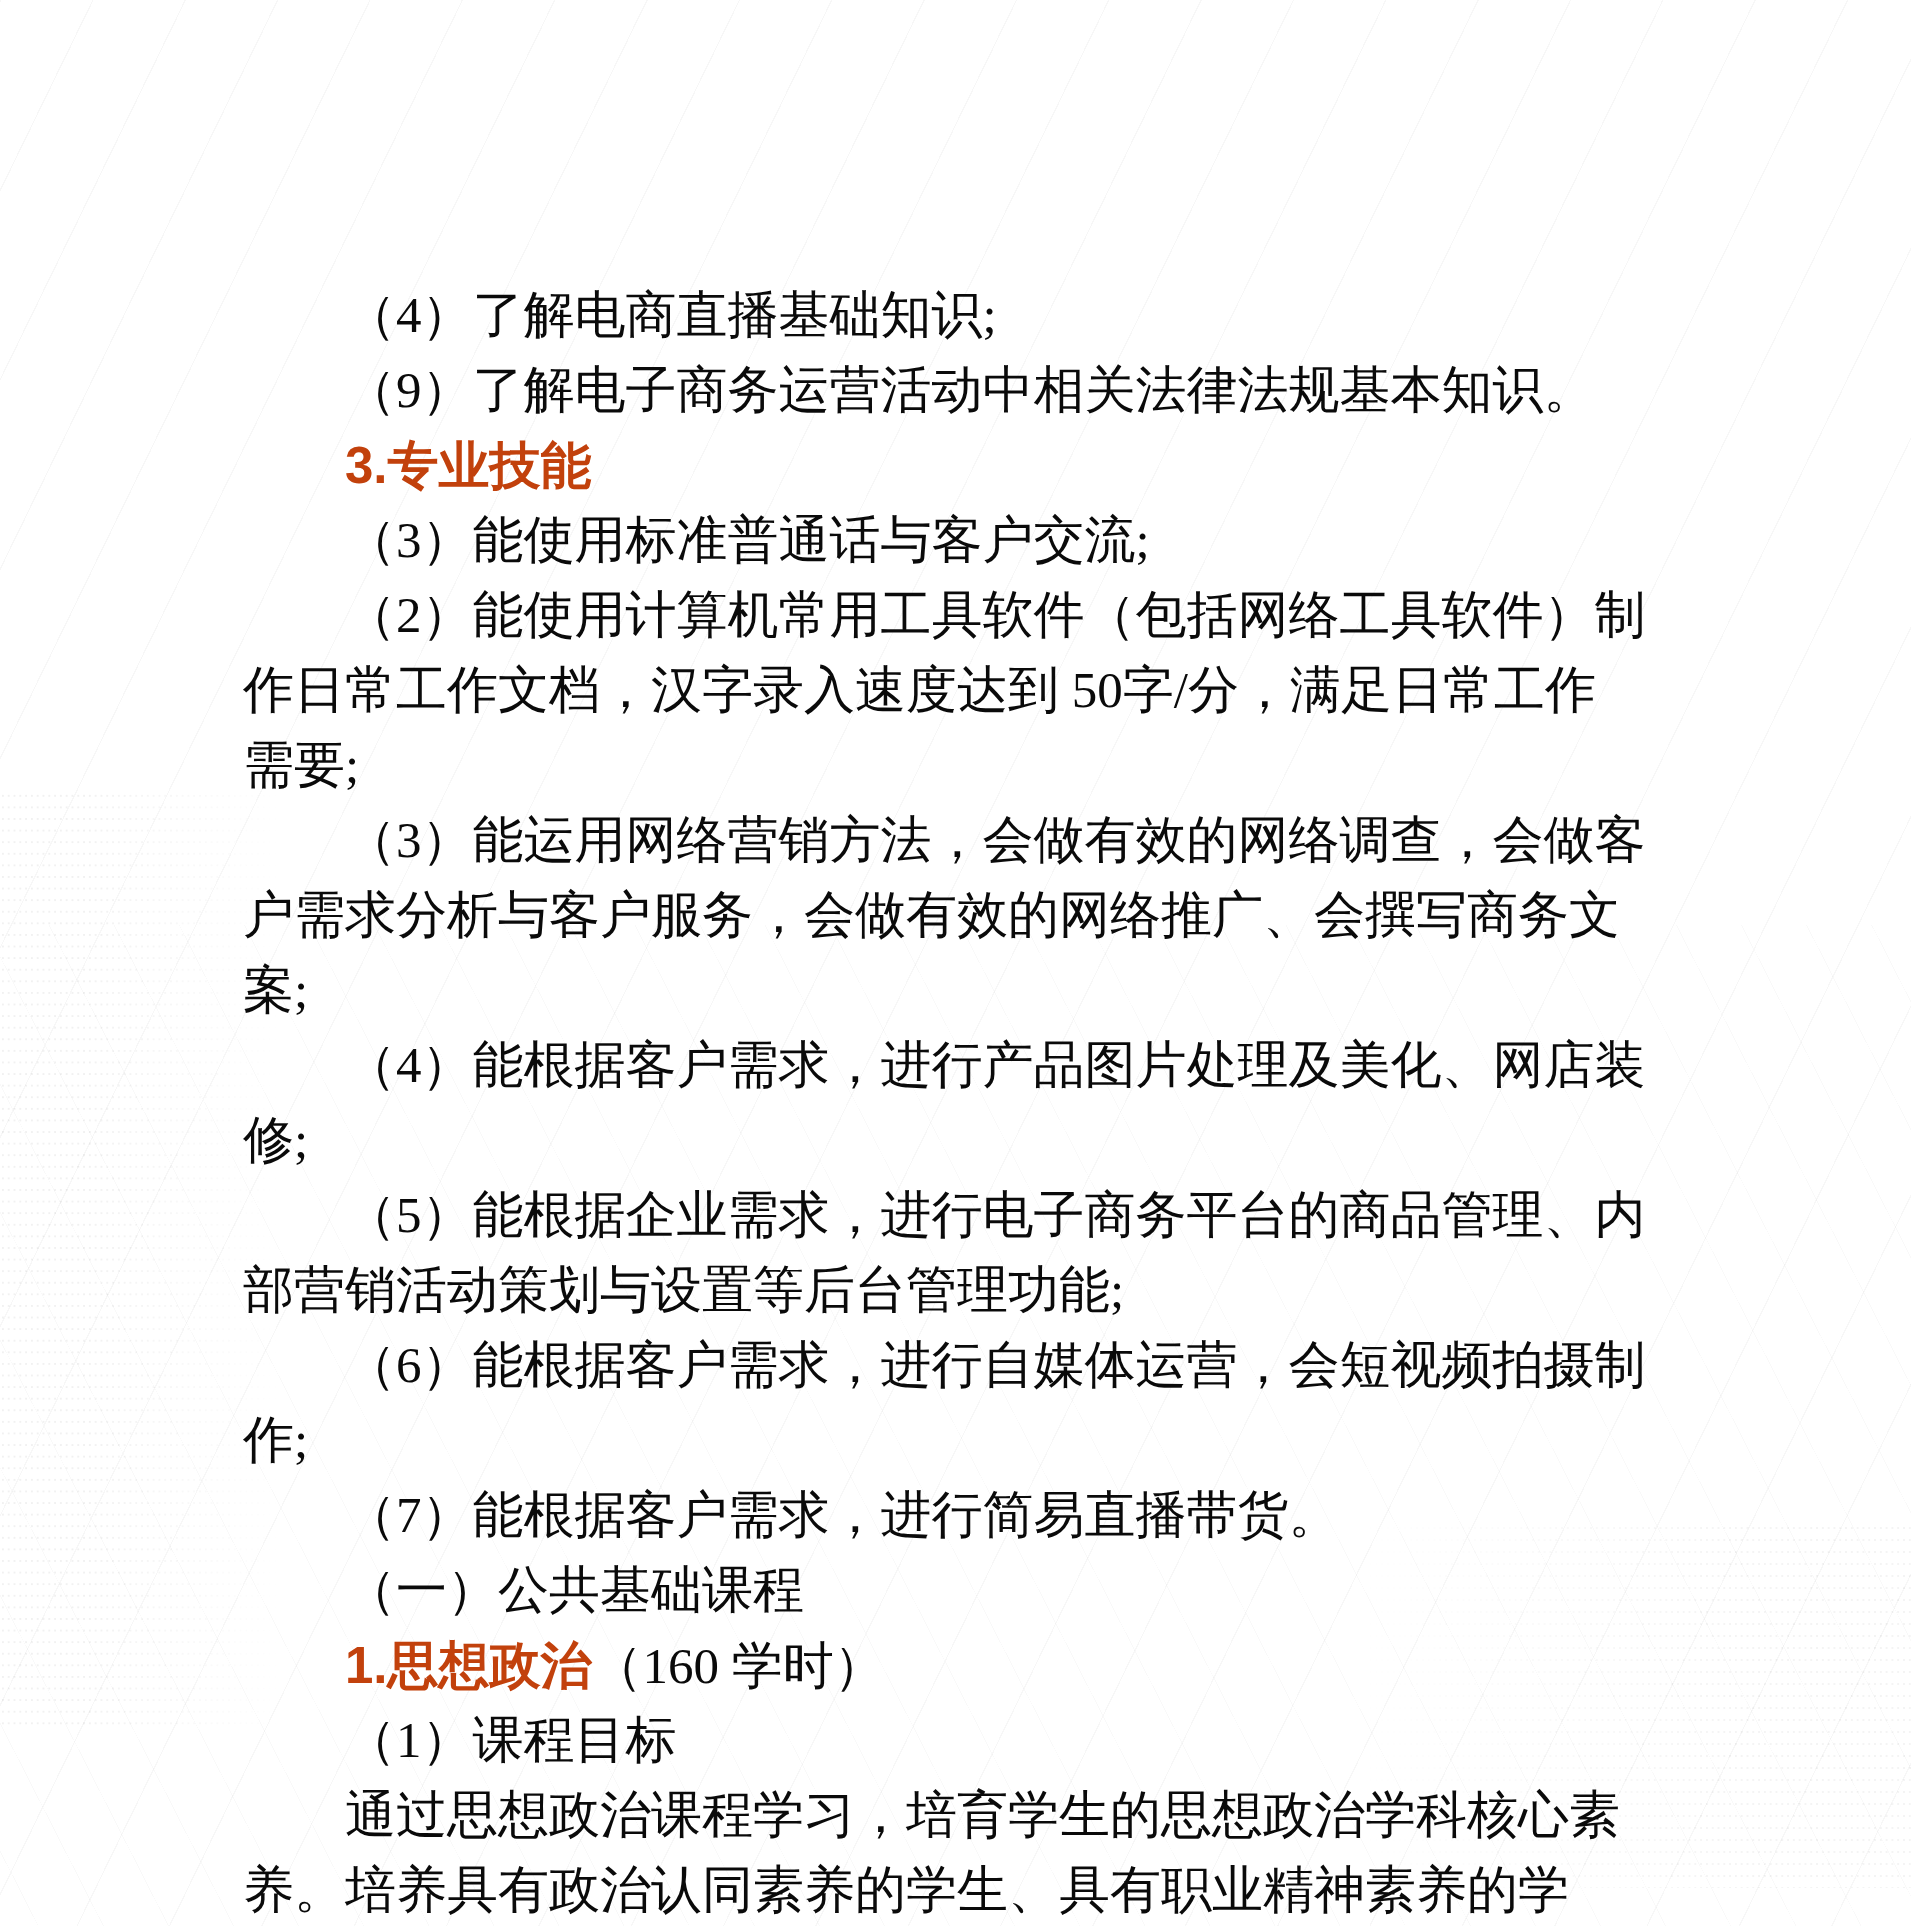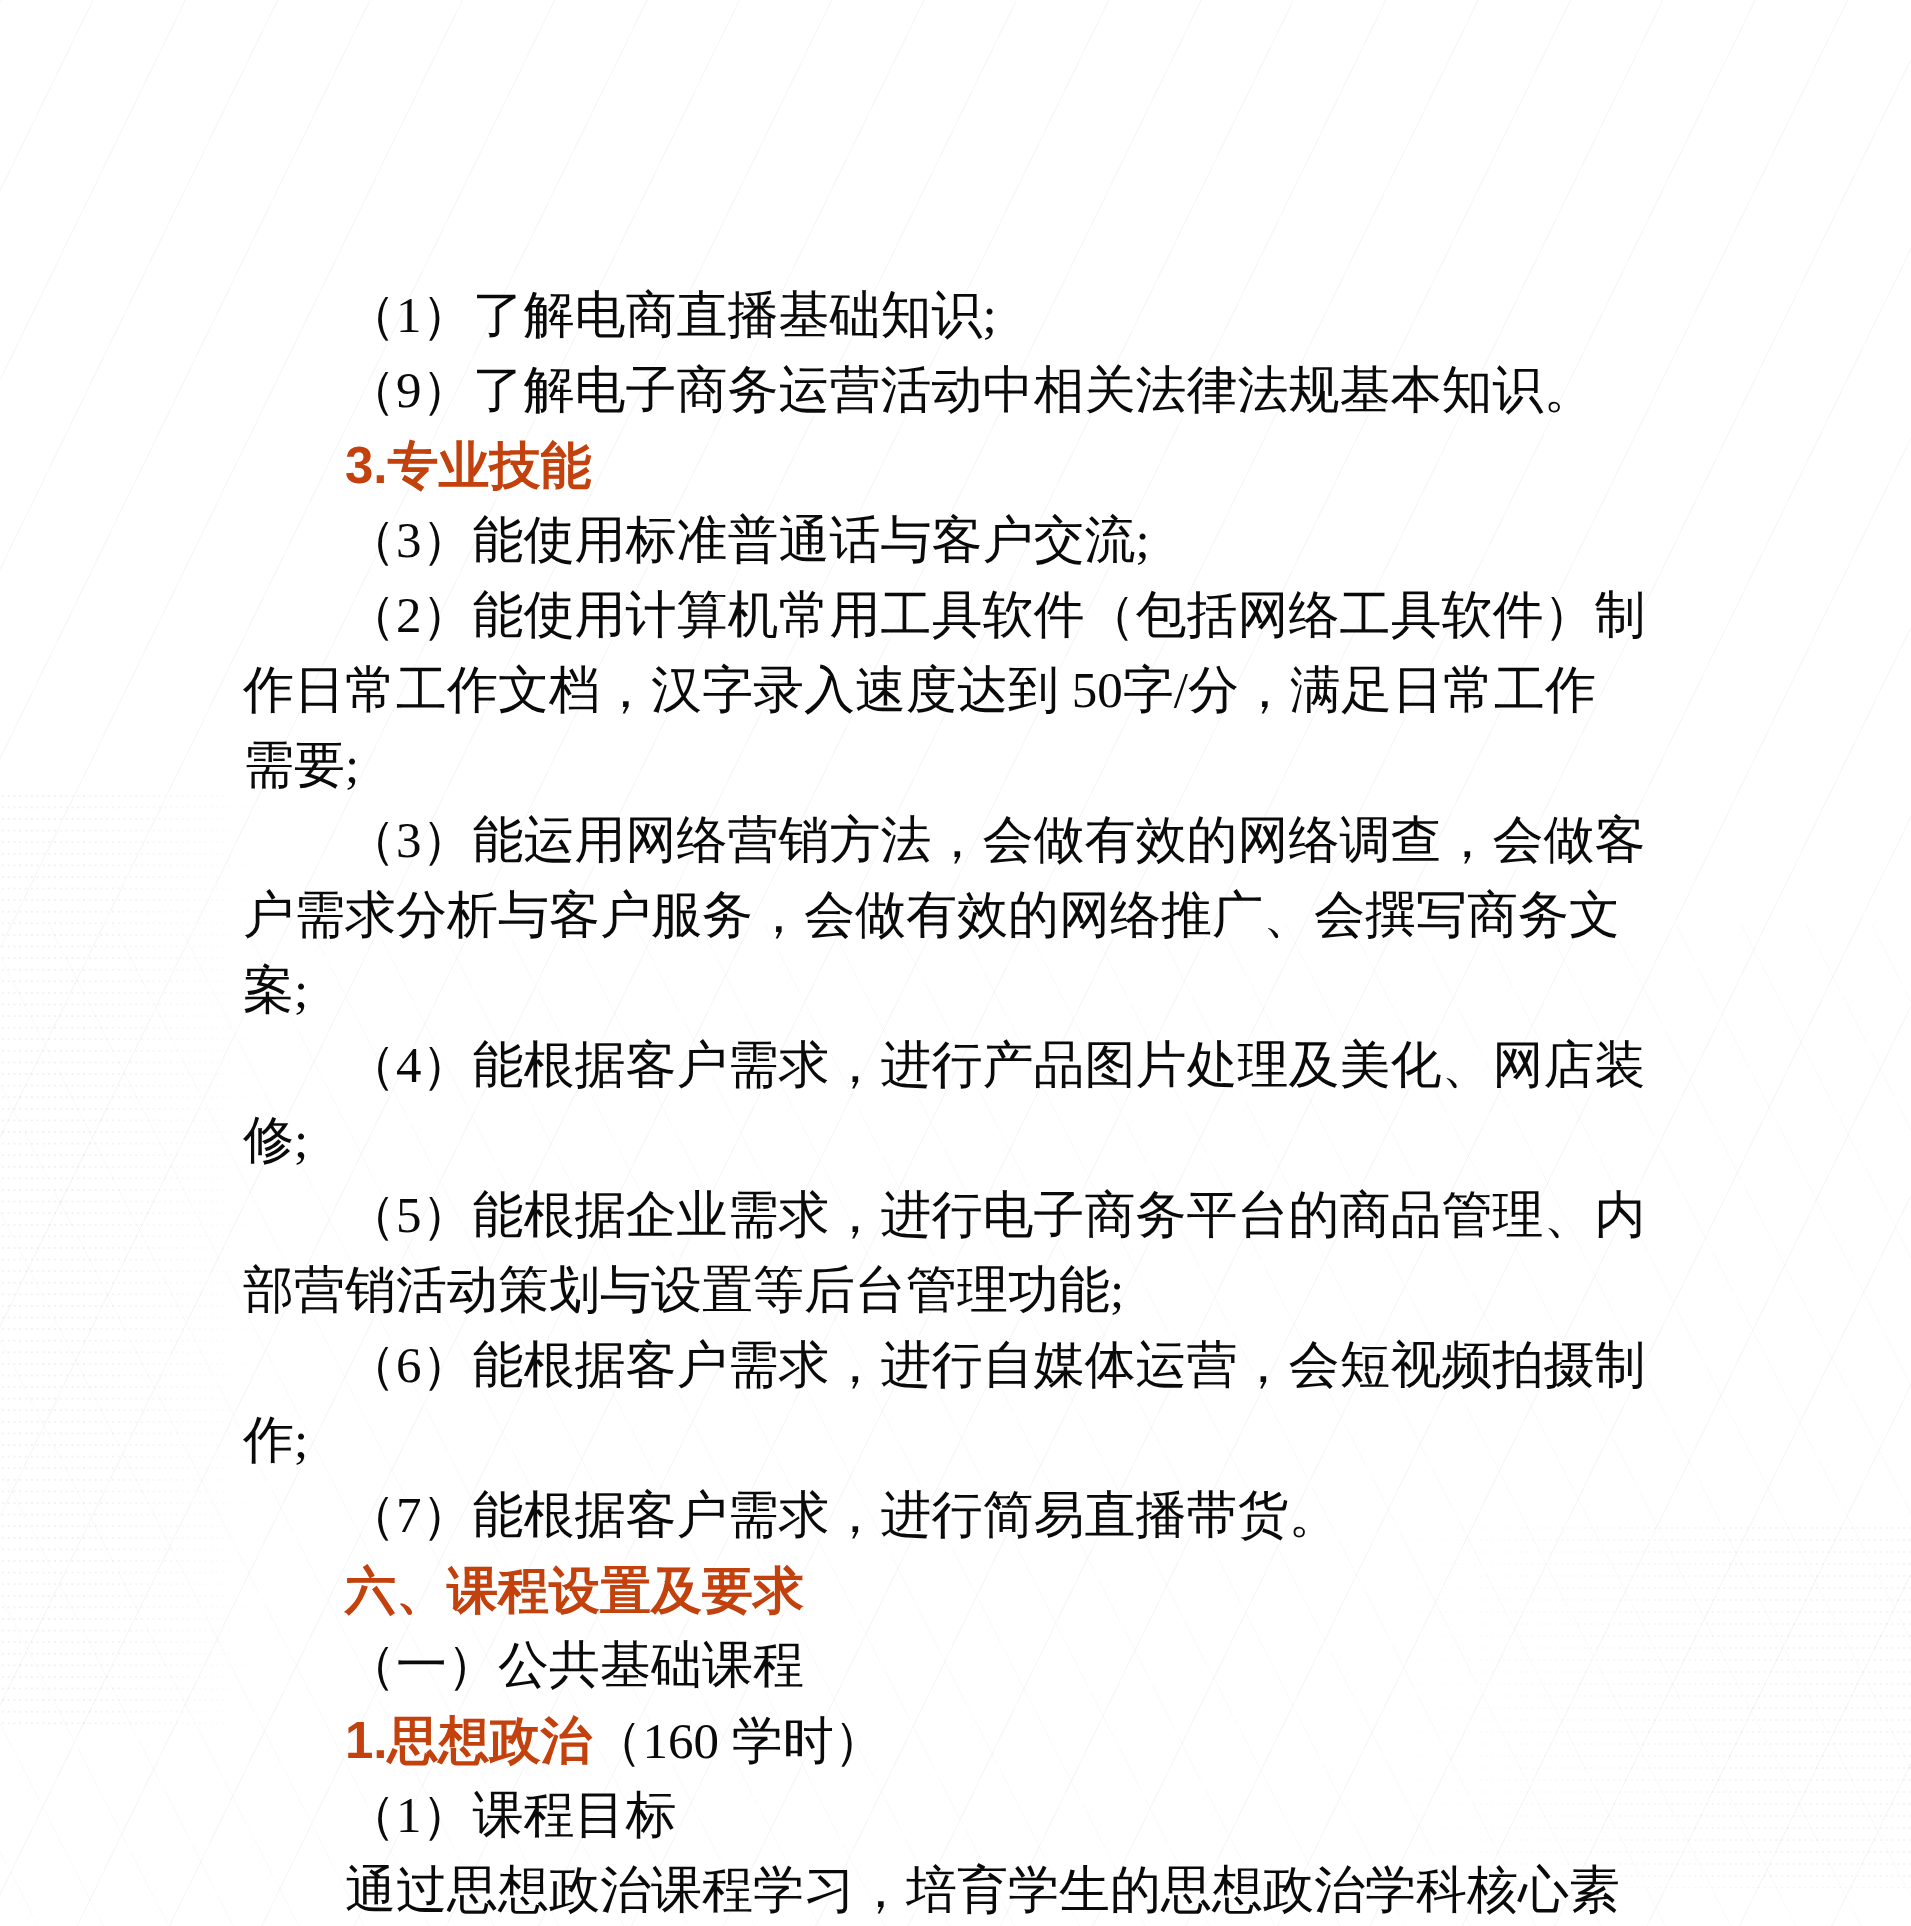--- a/index.html
+++ b/index.html
@@ -62,38 +62,37 @@
 <body>
 
 <div class="page">
 
   <div class="tex-diag"></div>
   <div class="tex-diag2"></div>
   <div class="tex-dots-left"></div>
   <div class="tex-dots-right"></div>
 
   <div class="content">
-    <div class="ln indent">（1）了解电商直播基础知识;</div>
+    <div class="ln indent">（4）了解电商直播基础知识;</div>
     <div class="ln indent">（9）了解电子商务运营活动中相关法律法规基本知识。</div>
     <div class="ln indent hd">3.专业技能</div>
     <div class="ln indent">（3）能使用标准普通话与客户交流;</div>
     <div class="ln indent">（2）能使用计算机常用工具软件（包括网络工具软件）制</div>
     <div class="ln">作日常工作文档，汉字录入速度达到 50字/分，满足日常工作</div>
     <div class="ln">需要;</div>
     <div class="ln indent">（3）能运用网络营销方法，会做有效的网络调查，会做客</div>
     <div class="ln">户需求分析与客户服务，会做有效的网络推广、会撰写商务文</div>
     <div class="ln">案;</div>
     <div class="ln indent">（4）能根据客户需求，进行产品图片处理及美化、网店装</div>
     <div class="ln">修;</div>
     <div class="ln indent">（5）能根据企业需求，进行电子商务平台的商品管理、内</div>
     <div class="ln">部营销活动策划与设置等后台管理功能;</div>
     <div class="ln indent">（6）能根据客户需求，进行自媒体运营，会短视频拍摄制</div>
     <div class="ln">作;</div>
     <div class="ln indent">（7）能根据客户需求，进行简易直播带货。</div>
-    <div class="ln indent hd">六、课程设置及要求</div>
     <div class="ln indent">（一）公共基础课程</div>
     <div class="ln indent"><span class="hd-inline">1.思想政治</span><span>（160 学时）</span></div>
     <div class="ln indent">（1）课程目标</div>
     <div class="ln indent">通过思想政治课程学习，培育学生的思想政治学科核心素</div>
     <div class="ln">养。培养具有政治认同素养的学生、具有职业精神素养的学</div>
 
   </div>
 
 </div>
 

